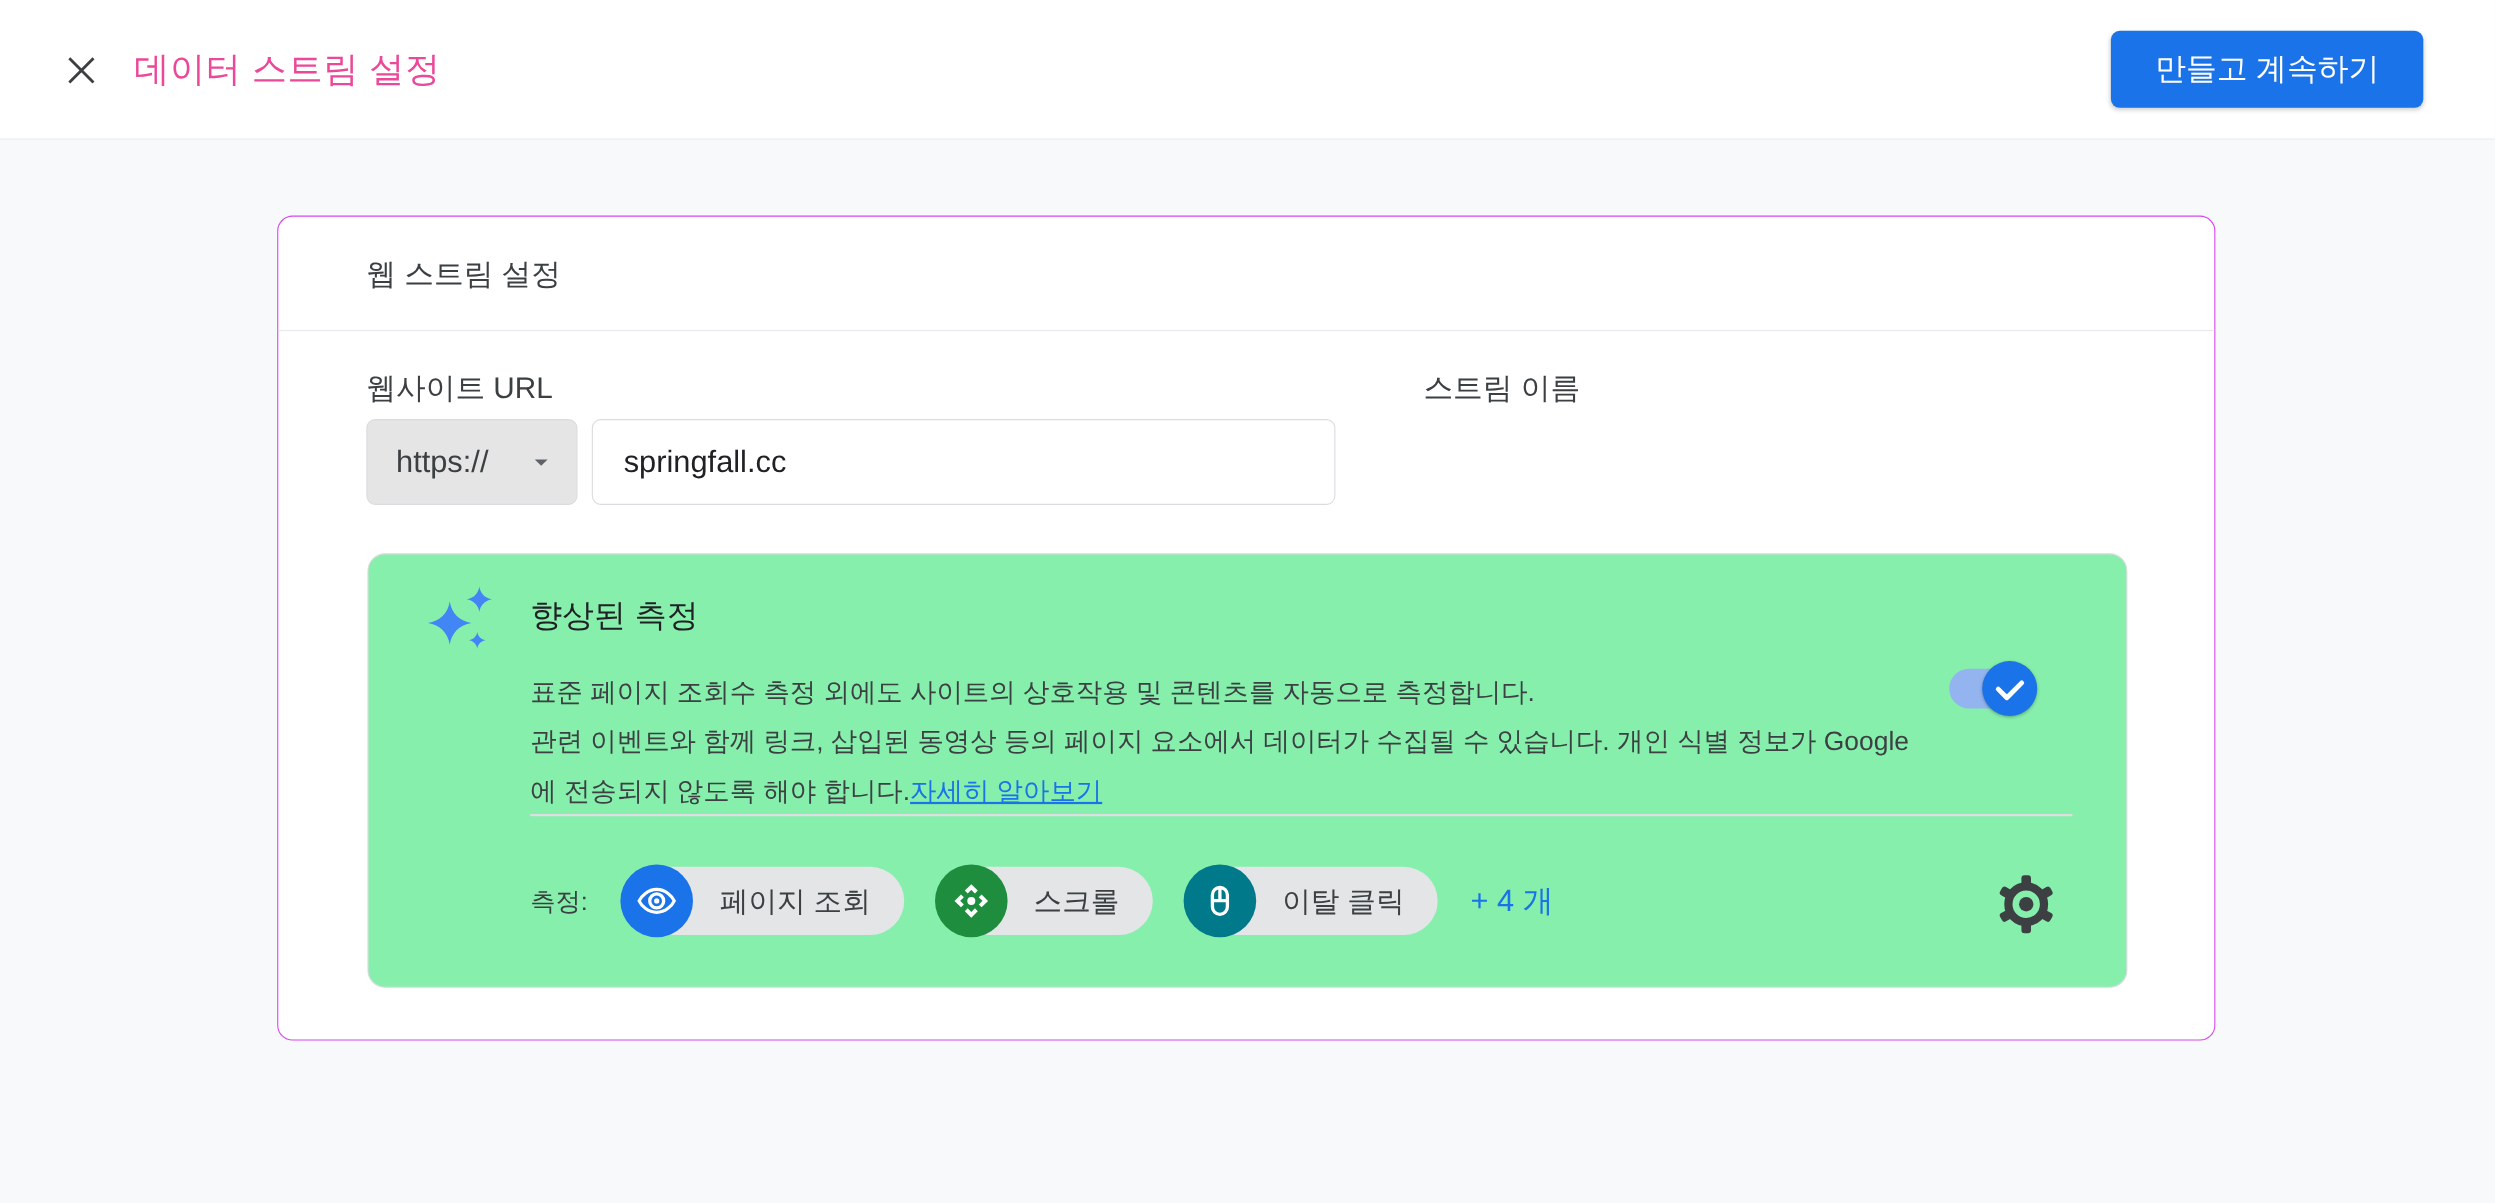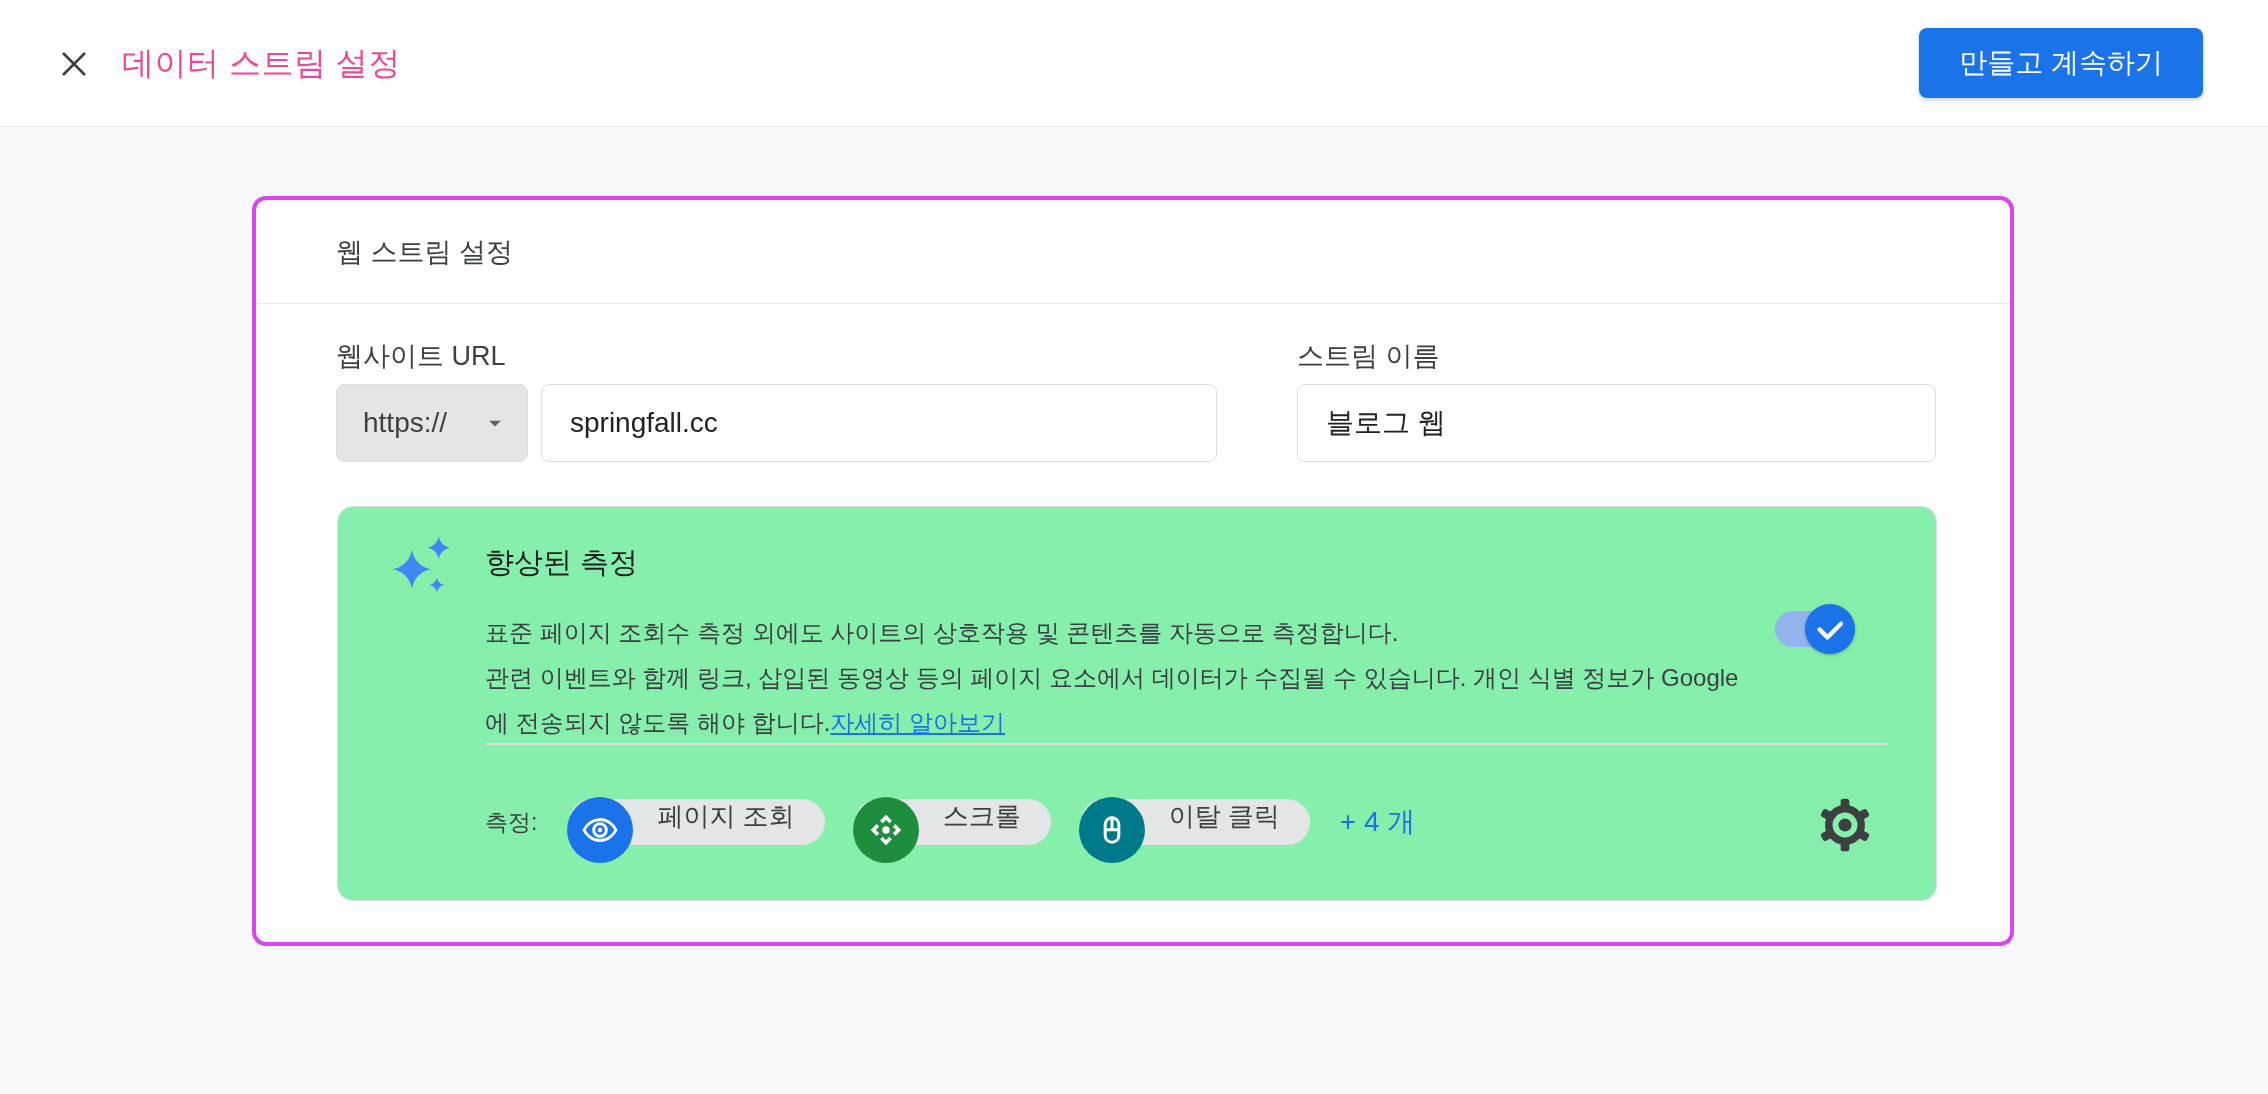--- a/index.html
+++ b/index.html
@@ -14,21 +14,21 @@
                align-items:center; justify-content:center; cursor:pointer; background:none; border:none; }
   .header-title { position:absolute; left:122px; top:0; height:127px; display:flex; align-items:center;
                   font-size:32px; color:#ec4899; letter-spacing:0.5px; }
   .create-btn { position:absolute; right:65px; top:28px; height:70px; padding:0 40px;
                 background:#1a73e8; color:#ffffff; font-size:28px; border:none; border-radius:8px;
                 font-family:inherit; cursor:pointer; box-shadow:0 2px 4px rgba(60,64,67,.25); }
 
   
   .page-body { position:absolute; top:127px; left:0; width:2268px; height:967px; background:#f8f9fa; }
   .card { position:absolute; left:252px; top:69px; width:1762px; height:750px; background:#ffffff;
-          border:4px solid #d946ef; border-radius:14px; }
+          border:1px solid #d946ef; border-radius:14px; }
   .card-header { position:absolute; top:0; left:0; width:100%; height:104px;
                  border-bottom:1px solid #e6e8eb; display:flex; align-items:center; padding-left:80px;
                  font-size:27px; color:#3c4043; }
 
   .field-label { position:absolute; font-size:27px; color:#3c4043; }
   .label-url { left:80px; top:138px; }
   .label-stream { left:1041px; top:138px; }
 
   .proto-select { position:absolute; left:80px; top:184px; width:192px; height:78px; background:#e5e5e5;
                   border:1px solid #dadce0; border-radius:8px; display:flex; align-items:center;
@@ -54,22 +54,22 @@
                   background:#93b4ef; }
   .toggle-thumb { position:absolute; left:30px; top:-7px; width:50px; height:50px; border-radius:50%;
                   background:#1a73e8; display:flex; align-items:center; justify-content:center;
                   box-shadow:0 1px 3px rgba(0,0,0,.3); }
 
   .enh-divider { position:absolute; left:147px; top:236px; width:1402px; height:0;
                  border-top:2px solid #dcdee1; }
 
   .measure-row { position:absolute; left:147px; top:282px; height:66px; display:flex; align-items:center; }
   .measure-label { font-size:23px; color:#3c4043; margin-right:32px; }
-  .chip { position:relative; height:46px; border-radius:31px; background:#e4e5e7; display:flex;
-          padding:0 30px 0 88px; margin-right:30px; }
+  .chip { position:relative; height:62px; border-radius:31px; background:#e4e5e7; display:flex;
+          align-items:center; padding:0 30px 0 88px; margin-right:30px; }
   .chip-circle { position:absolute; left:-2px; top:-2px; width:66px; height:66px; border-radius:50%;
                  display:flex; align-items:center; justify-content:center; }
   .chip-circle.c-blue { background:#1a73e8; }
   .chip-circle.c-green { background:#1e8e3e; }
   .chip-circle.c-teal { background:#00798a; }
   .chip-label { font-size:26px; color:#3c4043; white-space:nowrap; }
   .more-link { font-size:28px; color:#1a73e8; text-decoration:none; cursor:pointer; white-space:nowrap; }
 
   .gear-btn { position:absolute; left:1477px; top:288px; width:60px; height:60px; background:none;
               border:none; cursor:pointer; display:flex; align-items:center; justify-content:center; }
@@ -98,21 +98,20 @@
       <div class="field-label label-stream">스트림 이름</div>
 
       <div class="proto-select">
         <span class="proto-text">https://</span>
         <svg width="28" height="28" viewBox="0 0 24 24">
           <path d="M7 10l5 5 5-5z" fill="#5f6368"></path>
         </svg>
       </div>
 
       <input class="text-input input-url" type="text" value="springfall.cc" style="">
-      <input class="text-input input-stream" type="text" value="블로그 웹" style="">
 
       <div class="enh-box">
 
         <svg class="sparkle" width="66" height="66" viewBox="0 0 64 64">
           <g fill="#4285f4">
             <path transform="translate(2 16) scale(1.60)" d="M12 0c.9 6.5 5.5 11.1 12 12-6.5.9-11.1 5.5-12 12-.9-6.5-5.5-11.1-12-12C6.5 11.1 11.1 6.5 12 0z"></path>
             <path transform="translate(36 3) scale(0.94)" d="M12 0c.9 6.5 5.5 11.1 12 12-6.5.9-11.1 5.5-12 12-.9-6.5-5.5-11.1-12-12C6.5 11.1 11.1 6.5 12 0z"></path>
             <path transform="translate(38 43) scale(0.62)" d="M12 0c.9 6.5 5.5 11.1 12 12-6.5.9-11.1 5.5-12 12-.9-6.5-5.5-11.1-12-12C6.5 11.1 11.1 6.5 12 0z"></path>
           </g>
         </svg>

